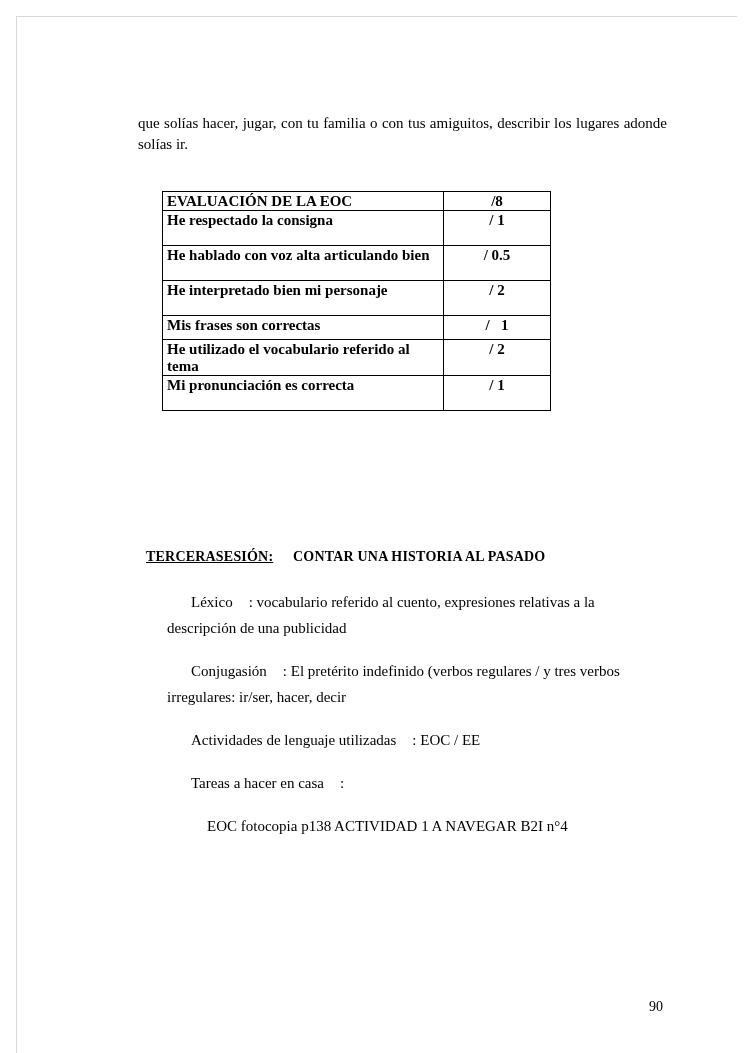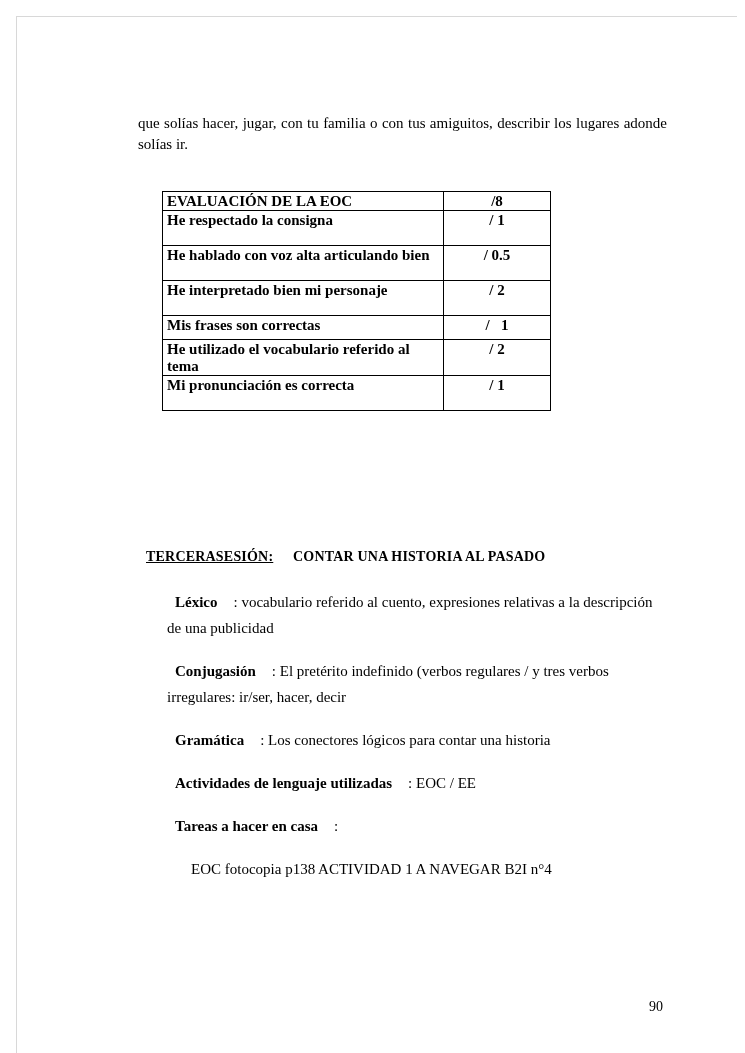--- a/index.html
+++ b/index.html
@@ -53,21 +53,21 @@
   .session-heading .underl { text-decoration: underline; }
   .session-items {
     position: absolute;
     top: 556px;
     left: 134px;
     width: 524px;
     font-size: 15px;
     line-height: 26px;
   }
   .session-item { margin-bottom: 1px; }
-  .session-item .bold { font-weight: bold; }
+  .session-item .bold { font-weight: normal; margin-left: 16px; }
   .page-number {
     position: absolute;
     top: 974px;
     right: 89px;
     font-size: 14px;
   }
 </style>
 </head>
 <body>
 
@@ -106,21 +106,20 @@
         <td class="col-score">/ 1</td>
       </tr>
     </tbody>
   </table>
 
   <h2 class="session-heading"><span class="underl">TERCERASESIÓN:</span><span> CONTAR UNA HISTORIA AL PASADO</span></h2>
 
   <div class="session-items">
     <p class="session-item"><span class="bold">Léxico</span><span>: vocabulario referido al cuento, expresiones relativas a la descripción de una publicidad</span></p>
     <p class="session-item"><span class="bold">Conjugasión</span><span>: El pretérito indefinido (verbos regulares / y tres verbos irregulares: ir/ser, hacer, decir</span></p>
-    <p class="session-item"><span class="bold">Gramática</span><span>: Los conectores lógicos para contar una historia</span></p>
     <p class="session-item"><span class="bold">Actividades de lenguaje utilizadas</span><span>: EOC / EE</span></p>
     <p class="session-item"><span class="bold">Tareas a hacer en casa</span><span>:</span></p>
     <p class="session-item"><span class="bold"></span><span>EOC fotocopia p138 ACTIVIDAD 1 A NAVEGAR B2I n°4</span></p>
   </div>
 
   <div class="page-number">90</div>
 
 </div>
 
 </body></html>

